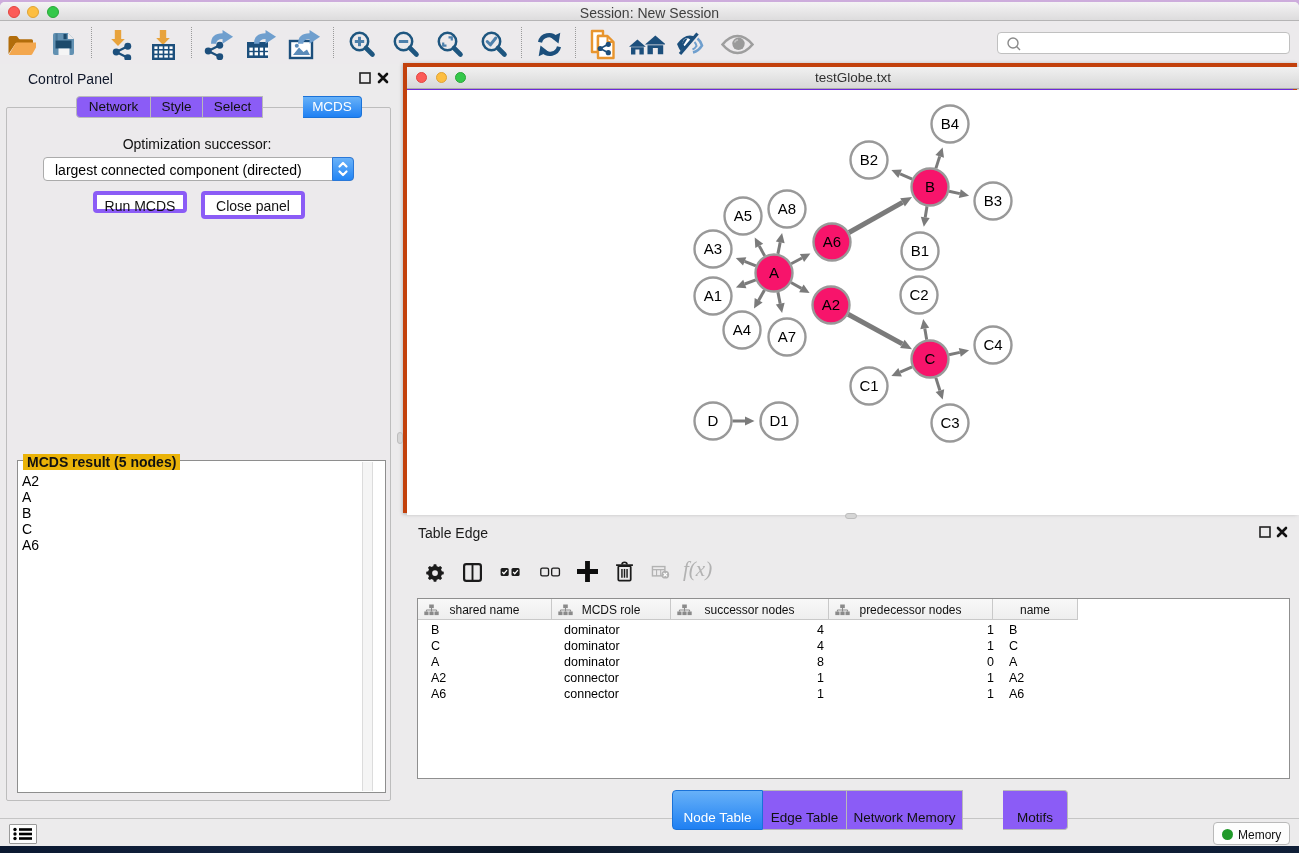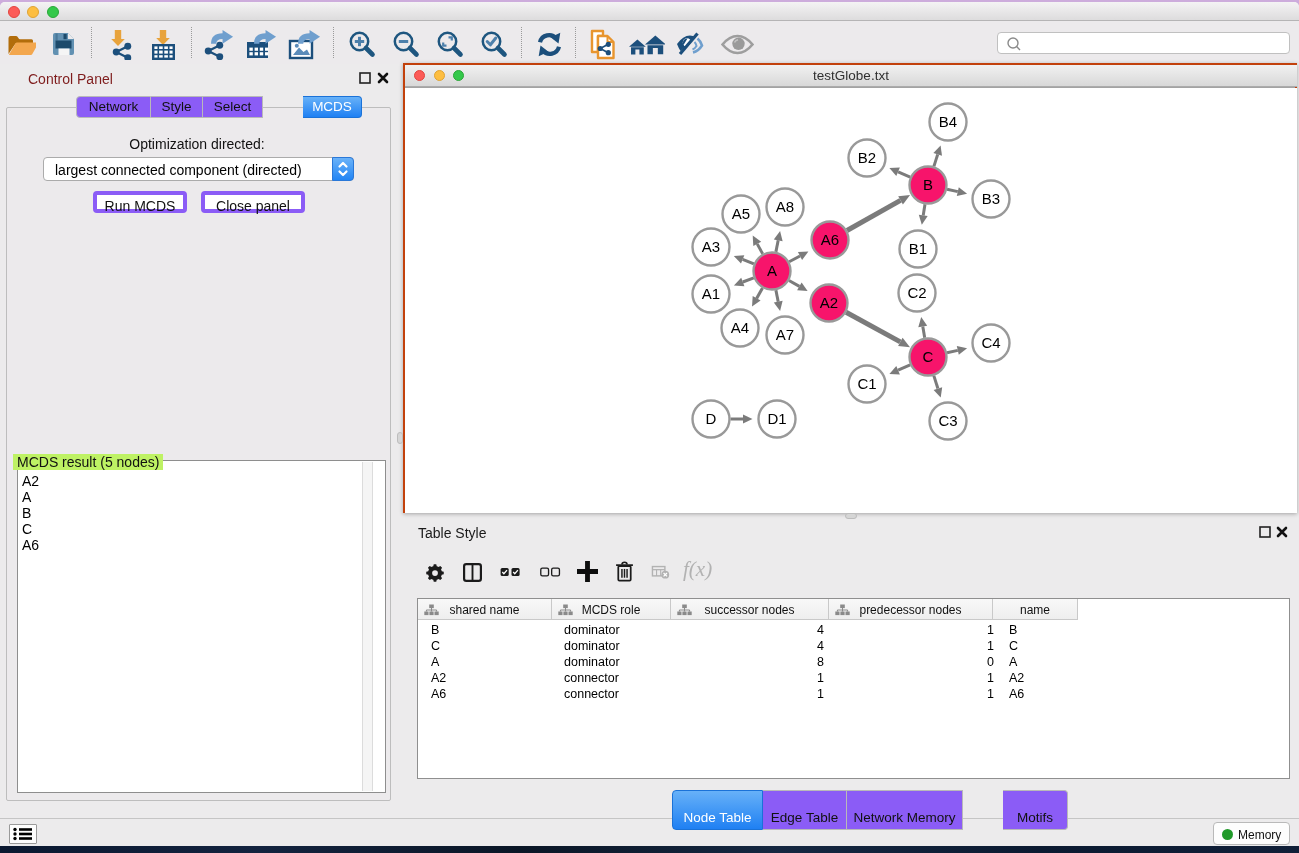--- a/index.html
+++ b/index.html
@@ -14,52 +14,52 @@
   .light { position:absolute; width:12px; height:12px; border-radius:50%; }
   .red { background:#fc5b57; border:1px solid #e2453f; }
   .yellow { background:#fdbe41; border:1px solid #e0a333; }
   .green { background:#34c84a; border:1px solid #2aa738; }
   #title-text { width:100%; top:3px; text-align:center; font-size:14px; color:#404040; }
   #toolbar { left:0; top:21px; width:1299px; height:43px; background:#eceaec; }
   .tsep { top:6px; width:0; height:31px; border-left:1px dotted #9a9a9a; }
   #searchbox { left:997px; top:11px; width:293px; height:22px; background:#fff; border:1px solid #c0c0c0; border-radius:4px; }
   .ticon { position:absolute; }
   
-  #cp-title { left:28px; top:71px; color:#7f1d1d; }
+  #cp-title { left:28px; top:71px; color:#0f172a; }
   #cp-body { left:6px; top:107px; width:385px; height:694px; background:#eceaec; border:1px solid #bdbdbd; border-radius:2px; }
   .tabs { display:flex; font-size:13.5px; }
   .tab { background:#8b5cf6; border:1px solid #b9b9b9; border-left:none; text-align:center; color:#111; }
   .tab.first { border-left:1px solid #b9b9b9; border-radius:4px 0 0 4px; }
   .tab.last { border-radius:0 4px 4px 0;margin-left:40px; }
   .tab.sel { background:linear-gradient(#67b1f8,#1f80f3); color:#fff; border-color:#1a72d8; }
   #cp-tabs { left:76px; top:96px; }
   #cp-tabs .tab { padding:2px 0 3px 0; }
   #cp-tabs .t1{width:75px}#cp-tabs .t2{width:52px}#cp-tabs .t3{width:60px}#cp-tabs .t4{width:59px}
   #opt-label { left:0px; top:136px; width:394px; text-align:center; color:#111; }
   #dropdown { left:43px; top:157px; width:311px; height:24px; background:#fff; border:1px solid #ababab; border-radius:4px; }
   #dropdown .ddtext { position:absolute; left:11px; top:4px; color:#000; }
   #dd-btn { position:absolute; right:-1px; top:-1px; width:22px; height:24px; border-radius:0 4px 4px 0;
     background:linear-gradient(#6ab2f8,#2385f4); border:1px solid #2a78d8; }
   .pushbtn { background:#fff; border:4px solid #8b5cf6; border-radius:4px; text-align:center; color:#111; }
   #btn-run { left:93px; top:191px; width:94px; height:22px; padding-top:3px; }
-  #btn-close { left:201px; top:191px; width:104px; height:22px; padding-top:3px; }
+  #btn-close { left:201px; top:191px; width:104px; height:28px; padding-top:3px; }
   #groupbox { left:17px; top:460px; width:369px; height:333px; border:1px solid #8e8e8e; background:#fff; }
-  #grouplabel { left:13px; top:454px; background:#bef264; padding:0 4px; color:#111; }
+  #grouplabel { left:23px; top:454px; background:#eab308; padding:0 4px; color:#111;font-weight:bold; }
   #mcds-list { position:absolute; left:1px; top:1px; width:343px; height:329px; color:#000; padding:11px 0 0 3px; line-height:16px; font-size:14px; }
   #mcds-scroll { position:absolute; left:344px; top:1px; width:11px; height:329px; background:#f5f5f5; border-left:1px solid #dcdcdc; border-right:1px solid #dcdcdc; }
   
   #statusbar { left:0; top:818px; width:1299px; height:28px; background:#ecebec; border-top:1px solid #c5c5c5; }
   .statusbtn { position:absolute; background:#fdfdfd; border:1px solid #b9b9b9; border-radius:4px; }
   #memorybtn { left:1213px; top:822px; width:77px; height:23px; font-size:12px; color:#111; }
   #memorybtn .dot { position:absolute; left:8px; top:6px; width:11px; height:11px; border-radius:50%; background:#1f9929; }
   #memorybtn .lbl { position:absolute; left:24px; top:5px; }
   #listbtn { left:9px; top:824px; width:28px; height:20px; border-radius:1px; border-color:#9a9a9a; }
   
-  #netwin { left:403px; top:63px; width:894px; height:450px; background:#a3a3a3;
-    border:2px solid #c2410c; box-shadow:0 1px 4px rgba(0,0,0,0.3); }
+  #netwin { left:403px; top:63px; width:894px; height:450px; background:#6d28d9;
+    border:4px solid #c2410c; box-shadow:0 1px 4px rgba(0,0,0,0.3); }
   #nw-titlebar { position:absolute; left:0; top:0; width:892px; height:22px; background:linear-gradient(#f1f1f1,#d8d8d8); border-bottom:1px solid #ababab; }
   #nw-title { position:absolute; width:100%; top:3px; text-align:center; font-size:13.5px; color:#303030; }
   #nw-canvas { position:absolute; left:0; top:23px; width:892px; height:425px; background:#fff; }
   
   #tp-title { left:418px; top:525px; color:#1a1a1a; }
   #tp-table { left:417px; top:598px; width:873px; height:181px; background:#fff; border:1px solid #8f8f8f;padding-left:8px; }
   #tp-header { position:absolute; left:0; top:0; width:660px; height:21px; background:linear-gradient(#f8f8f8,#eeeeee); font-size:12px; color:#111; }
   .hcell { position:absolute; top:0; height:21px; border-right:1px solid #c9c9c9; border-bottom:1px solid #c9c9c9; }
   .hcell .txt { position:absolute; width:100%; text-align:center; top:4px; }
   .hicon { position:absolute; left:6px; top:5px; }
@@ -71,20 +71,21 @@
   svg { display:block; }
 </style>
 </head>
 <body>
 <div class="abs" id="mainwin-bg"></div>
 <div class="abs" id="desktop-bottom"></div>
 <div class="abs" id="titlebar">
   <div class="light red" style="left:8px;top:4px;"></div>
   <div class="light yellow" style="left:27px;top:4px;"></div>
   <div class="light green" style="left:47px;top:4px;"></div>
+  <div class="abs" id="title-text">Session: New Session</div>
 </div>
 <div class="abs" id="toolbar">
   <svg class="ticon" style="left:6px;top:10px" width="30" height="26" viewBox="0 0 30 26">
       <path d="M2.5 23 L2.5 7 Q2.5 5 4.5 5 L10 5 Q11 5 11.5 5.8 L12.7 7.6 Q13.1 8.2 13.9 8.2 L25.5 8.2 Q27 8.2 27 9.8 L27 12.5 L9.5 12.5 L2.5 23 Z" fill="#b26d0b"></path>
       <path d="M3.5 24 Q2.8 24 3.2 23.2 L9.6 12.3 Q10 11.6 10.8 11.6 L32 11.6 Q32.8 11.6 32.4 12.4 L26.2 23.2 Q25.8 24 24.9 24 Z" fill="#f3a74e"></path>
     </svg>
 <svg class="ticon" style="left:51px;top:10px" width="25" height="26" viewBox="0 0 25 26">
       <path d="M2 4 Q2 2 4 2 L17 2 L23 8 L23 22 Q23 24 21 24 L4 24 Q2 24 2 22 Z" fill="#6291b2"></path>
       <path d="M17 2 L23 8 L17.5 8 Q17 8 17 7.5 Z" fill="#eceaec"></path>
       <rect x="4.5" y="9.5" width="16" height="8" fill="#1c4a6b"></rect>
@@ -211,21 +212,21 @@
     <path d="M20 2 L28 10 M28 2 L20 10" stroke="#111" stroke-width="2.6" stroke-linecap="round"></path>
   </svg>
 </div>
 <div class="abs" id="cp-body"></div>
 <div class="abs tabs" id="cp-tabs">
   <div class="tab first t1">Network</div>
   <div class="tab t2">Style</div>
   <div class="tab t3">Select</div>
   <div class="tab sel last t4">MCDS</div>
 </div>
-<div class="abs" id="opt-label">Optimization directed:</div>
+<div class="abs" id="opt-label">Optimization successor:</div>
 <div class="abs" id="dropdown">
     <span class="ddtext">largest connected component (directed)</span>
   <div id="dd-btn">
     <svg width="20" height="22" viewBox="0 0 20 22">
       <path d="M6.5 8.5 L10 5 L13.5 8.5" fill="none" stroke="#fff" stroke-width="2.2" stroke-linecap="round" stroke-linejoin="round"></path>
       <path d="M6.5 13.5 L10 17 L13.5 13.5" fill="none" stroke="#fff" stroke-width="2.2" stroke-linecap="round" stroke-linejoin="round"></path>
     </svg>
   </div>
 </div>
 <div class="abs pushbtn" id="btn-run">Run MCDS</div>
@@ -247,21 +248,21 @@
       <circle cx="5" cy="4.5" r="1.7"></circle>
         <circle cx="5" cy="9" r="1.7"></circle>
         <circle cx="5" cy="13.5" r="1.7"></circle>
     </g>
   </svg>
 </div>
 <div class="statusbtn" id="memorybtn">
     <span class="dot"></span>
     <span class="lbl">Memory</span>
   </div>
-<div class="abs" id="tp-title">Table Style</div>
+<div class="abs" id="tp-title">Table Edge</div>
 <div class="dockbtns" style="left:1259px;top:526px;">
   <svg width="30" height="14" viewBox="0 0 30 14">
     <rect x="1" y="1" width="10" height="10" fill="none" stroke="#222" stroke-width="1.6"></rect>
     <path d="M19 2 L27 10 M27 2 L19 10" stroke="#111" stroke-width="2.6" stroke-linecap="round"></path>
   </svg>
 </div>
 <svg class="ticon" style="left:426px;top:563px" width="18" height="20" viewBox="0 0 28 32">
     <path d="M12 2 L16 2 L16.8 5.2 A9.2 9.2 0 0 1 19.6 6.4 L22.5 4.7 L25.3 7.5 L23.6 10.4 A9.2 9.2 0 0 1 24.8 13.2 L28 14 L28 18 L24.8 18.8 A9.2 9.2 0 0 1 23.6 21.6 L25.3 24.5 L22.5 27.3 L19.6 25.6 A9.2 9.2 0 0 1 16.8 26.8 L16 30 L12 30 L11.2 26.8 A9.2 9.2 0 0 1 8.4 25.6 L5.5 27.3 L2.7 24.5 L4.4 21.6 A9.2 9.2 0 0 1 3.2 18.8 L0 18 L0 14 L3.2 13.2 A9.2 9.2 0 0 1 4.4 10.4 L2.7 7.5 L5.5 4.7 L8.4 6.4 A9.2 9.2 0 0 1 11.2 5.2 Z" fill="#1b1b1b"></path>
     <circle cx="14" cy="16" r="4.6" fill="#eceaec"></circle>
   </svg>

